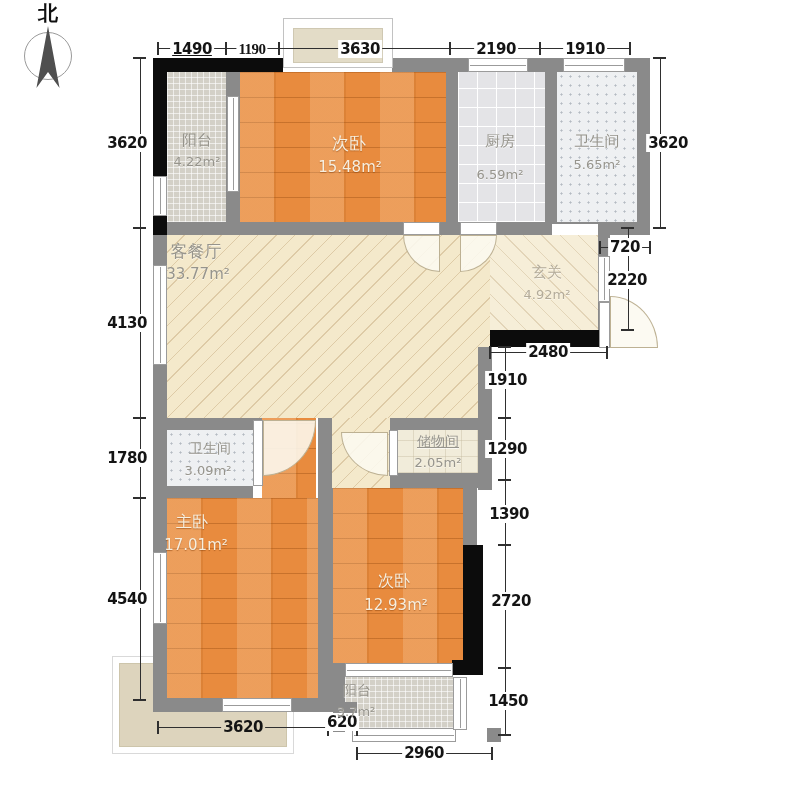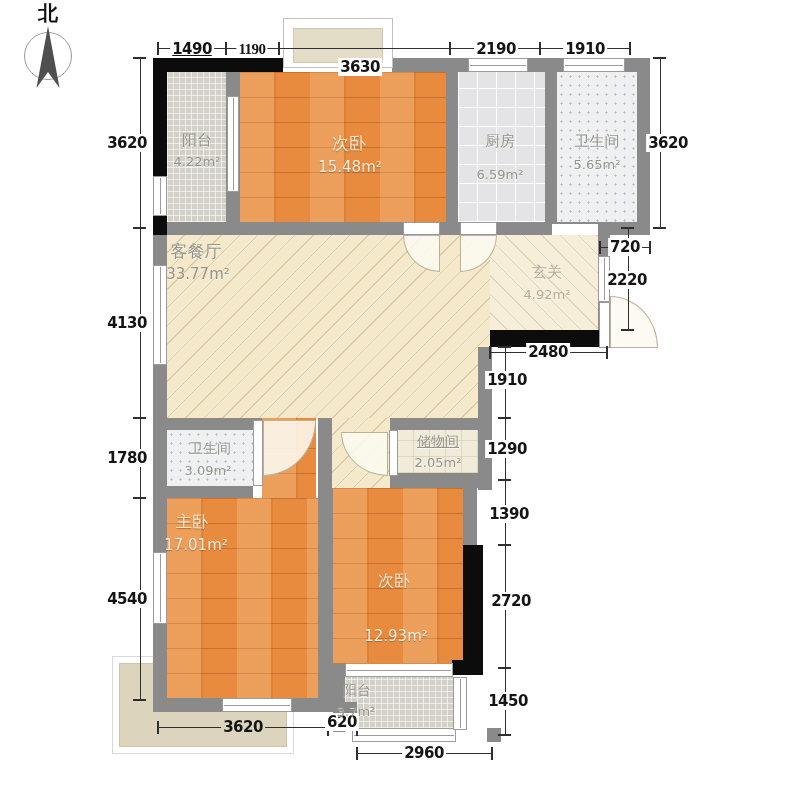--- a/index.html
+++ b/index.html
@@ -178,21 +178,21 @@
   <div class="tkv" style="left:157px;top:721px;"></div>
   <div class="tkv" style="left:327px;top:719px;height:17px;"></div>
   <div class="tkv" style="left:356px;top:719px;height:17px;"></div>
 
   <div class="dlh" style="left:357px;top:753px;width:135px;height:1px;"></div>
   <div class="tkv" style="left:356px;top:747px;"></div>
   <div class="tkv" style="left:491px;top:747px;"></div>
 
   <span class="dim" style="left:192px;top:49px;text-decoration:underline;">1490</span>
   <span class="dim" style="left:252px;top:49px;font-family:Liberation Serif, serif;">1190</span>
-  <span class="dim" style="left:360px;top:67px;">3630</span>
+  <span class="dim" style="left:360px;top:49px;">3630</span>
   <span class="dim" style="left:496px;top:49px;">2190</span>
   <span class="dim" style="left:585px;top:49px;">1910</span>
 
   <span class="dim" style="left:127px;top:143px;">3620</span>
   <span class="dim" style="left:127px;top:323px;">4130</span>
   <span class="dim" style="left:127px;top:458px;">1780</span>
   <span class="dim" style="left:127px;top:599px;">4540</span>
 
   <span class="dim" style="left:668px;top:143px;">3620</span>
   <span class="dim" style="left:625px;top:247px;">720</span>
@@ -230,21 +230,21 @@
   <span class="rn" style="left:210px;top:449px;font-size:14px;">卫生间</span>
   <span class="ra" style="left:208px;top:470px;">3.09m²</span>
 
   <span class="rn" style="left:438px;top:442px;font-size:14px;text-decoration:underline;">储物间</span>
   <span class="ra" style="left:438px;top:462px;">2.05m²</span>
 
   <span class="rn light" style="left:192px;top:522px;font-size:16px;">主卧</span>
   <span class="ra light" style="left:196px;top:545px;font-size:15px;">17.01m²</span>
 
   <span class="rn light" style="left:394px;top:581px;font-size:16px;">次卧</span>
-  <span class="ra light" style="left:396px;top:605px;font-size:15px;margin-top:31px;">12.93m²</span>
+  <span class="ra light" style="left:396px;top:605px;font-size:15px;">12.93m²</span>
 
   <span class="rn" style="left:357px;top:691px;font-size:14px;">阳台</span>
   <span class="ra" style="left:356px;top:711px;">3.7m²</span>
 
   <div class="compass-circle"></div>
   <div class="north-arrow"></div>
   <span class="north-label">北</span>
 
 </div>
 

